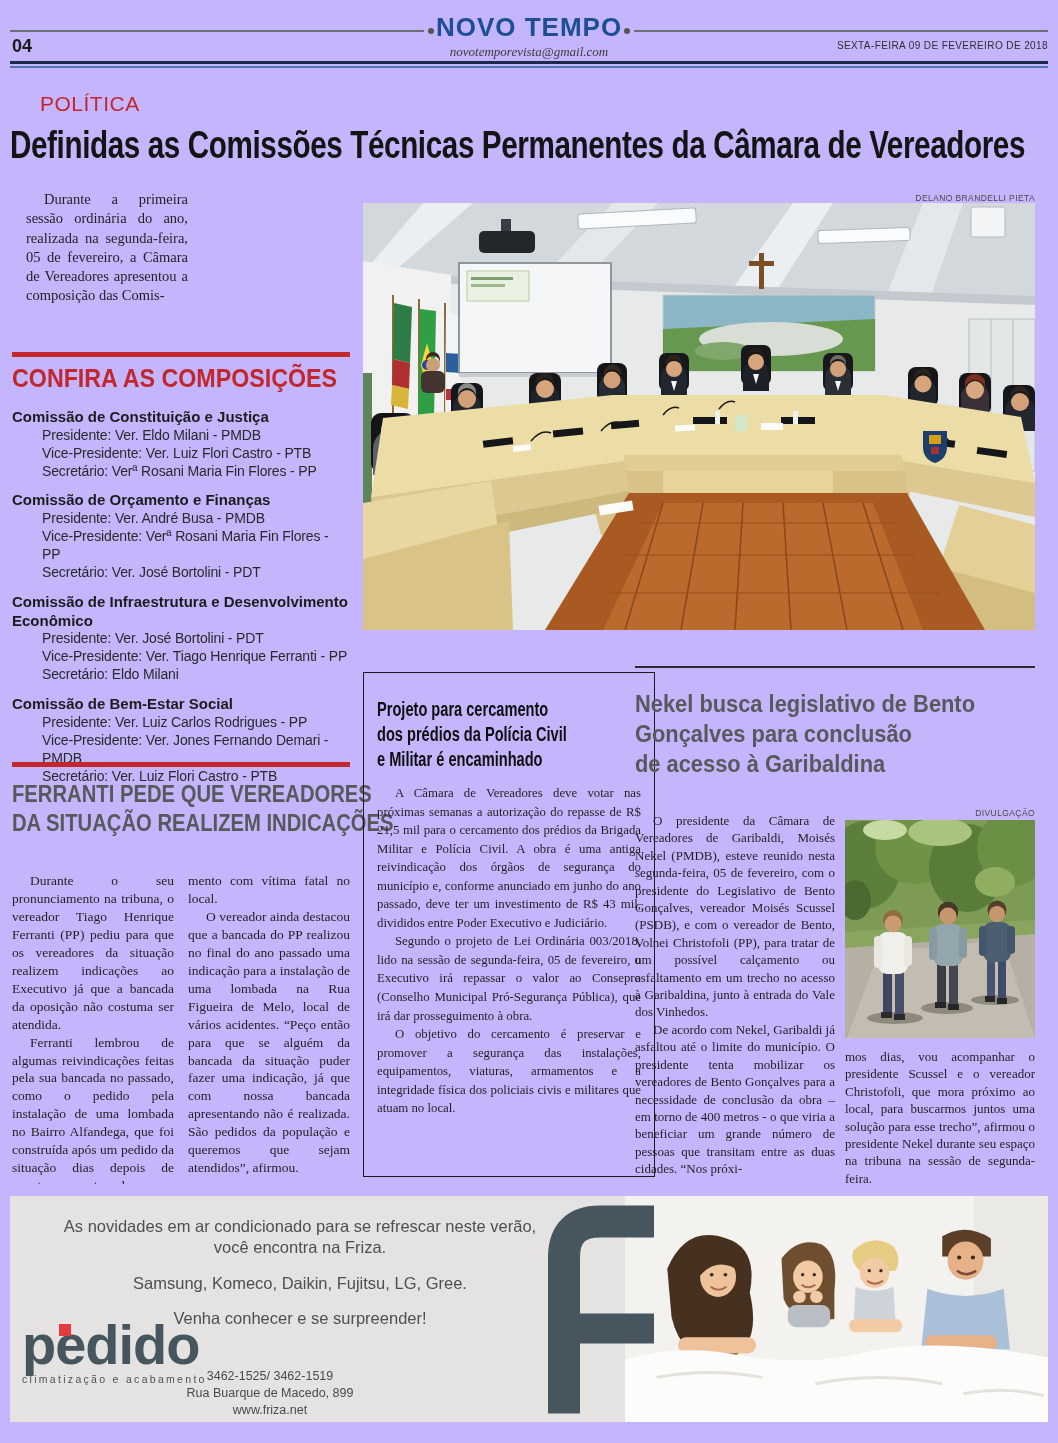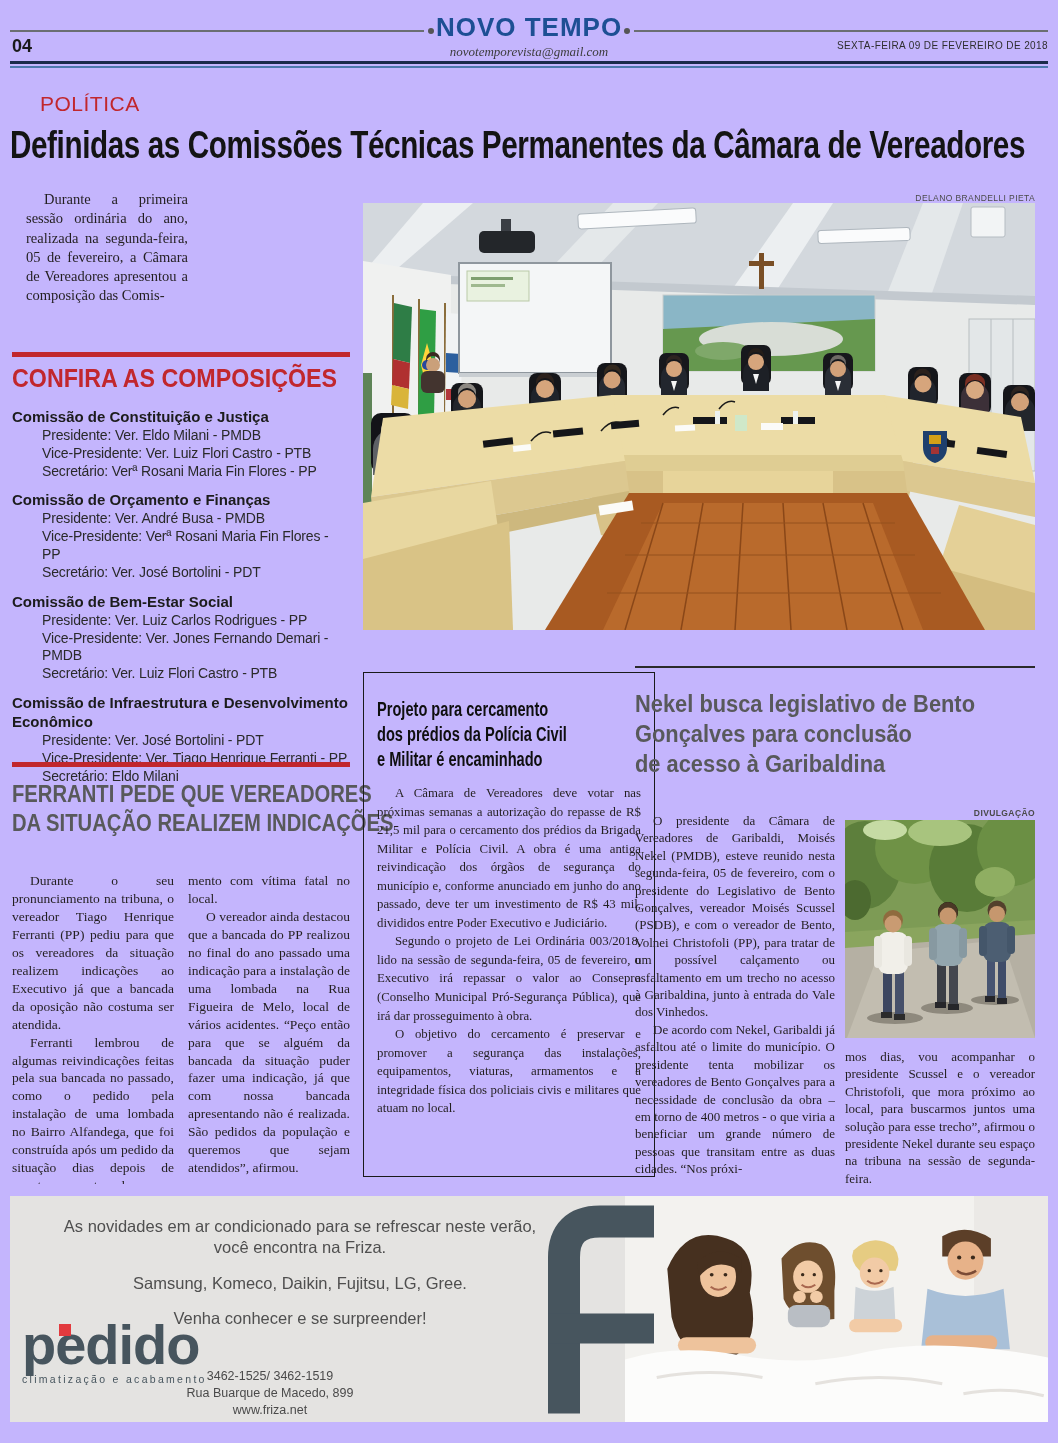--- a/index.html
+++ b/index.html
@@ -23,21 +23,21 @@
   .rule-blue{left:10px;top:66px;width:1038px;height:2px;background:#4d79ad;}
 
   .section-label{left:12px;top:92px;font-size:21px;font-weight:400;color:#c1272d;letter-spacing:.5px;margin-left:28px;}
 
   .headline-wrap{left:10px;top:124px;width:1048px;height:48px;overflow:visible;}
   .headline-inner{display:inline-block;white-space:nowrap;font-size:38px;font-weight:800;
                   color:#141414;letter-spacing:-.5px;transform:scaleX(.78);transform-origin:0 50%;}
 
   .credit{font-size:8.5px;color:#4a4a4a;letter-spacing:.4px;}
   .credit1{left:635px;top:193px;width:400px;text-align:right;}
-  .credit2{left:845px;top:808px;width:190px;text-align:right;font-weight:bold;}
+  .credit2{left:845px;top:808px;width:190px;text-align:right;}
 
   
   .intro{left:12px;top:190px;width:338px;display:flex;gap:31px;margin-left:14px;}
   .intro .col{width:162px;font-size:14.5px;line-height:1.33;}
   .indent{text-indent:18px;}
 
   .red-rule{left:12px;width:338px;height:5px;background:#c1272d;}
   .rr1{top:352px;} .rr2{top:762px;}
 
   .confira{left:12px;top:364px;width:338px;}
@@ -299,30 +299,30 @@
       <div class="cline">Vice-Presidente: Ver. Luiz Flori Castro - PTB</div>
       <div class="cline">Secretário: Verª Rosani Maria Fin Flores - PP</div>
     </div>
     <div class="cblock">
       <div class="cname">Comissão de Orçamento e Finanças</div>
       <div class="cline">Presidente: Ver. André Busa - PMDB</div>
       <div class="cline">Vice-Presidente: Verª Rosani Maria Fin Flores - PP</div>
       <div class="cline">Secretário: Ver. José Bortolini - PDT</div>
     </div>
     <div class="cblock">
+      <div class="cname">Comissão de Infraestrutura e Desenvolvimento Econômico</div>
+      <div class="cline">Presidente: Ver. José Bortolini - PDT</div>
+      <div class="cline">Vice-Presidente: Ver. Tiago Henrique Ferranti - PP</div>
+      <div class="cline">Secretário: Eldo Milani</div>
+    </div>
+    <div class="cblock">
       <div class="cname">Comissão de Bem-Estar Social</div>
       <div class="cline">Presidente: Ver. Luiz Carlos Rodrigues - PP</div>
       <div class="cline">Vice-Presidente: Ver. Jones Fernando Demari - PMDB</div>
       <div class="cline">Secretário: Ver. Luiz Flori Castro - PTB</div>
-    </div>
-    <div class="cblock">
-      <div class="cname">Comissão de Infraestrutura e Desenvolvimento Econômico</div>
-      <div class="cline">Presidente: Ver. José Bortolini - PDT</div>
-      <div class="cline">Vice-Presidente: Ver. Tiago Henrique Ferranti - PP</div>
-      <div class="cline">Secretário: Eldo Milani</div>
     </div>
   </div>
 
   <div class="abs red-rule rr2"></div>
 
   <div class="abs ferranti-h">
     <span class="gray-heading-line">FERRANTI PEDE QUE VEREADORES</span>
     <span class="gray-heading-line">DA SITUAÇÃO REALIZEM INDICAÇÕES</span>
   </div>
 

